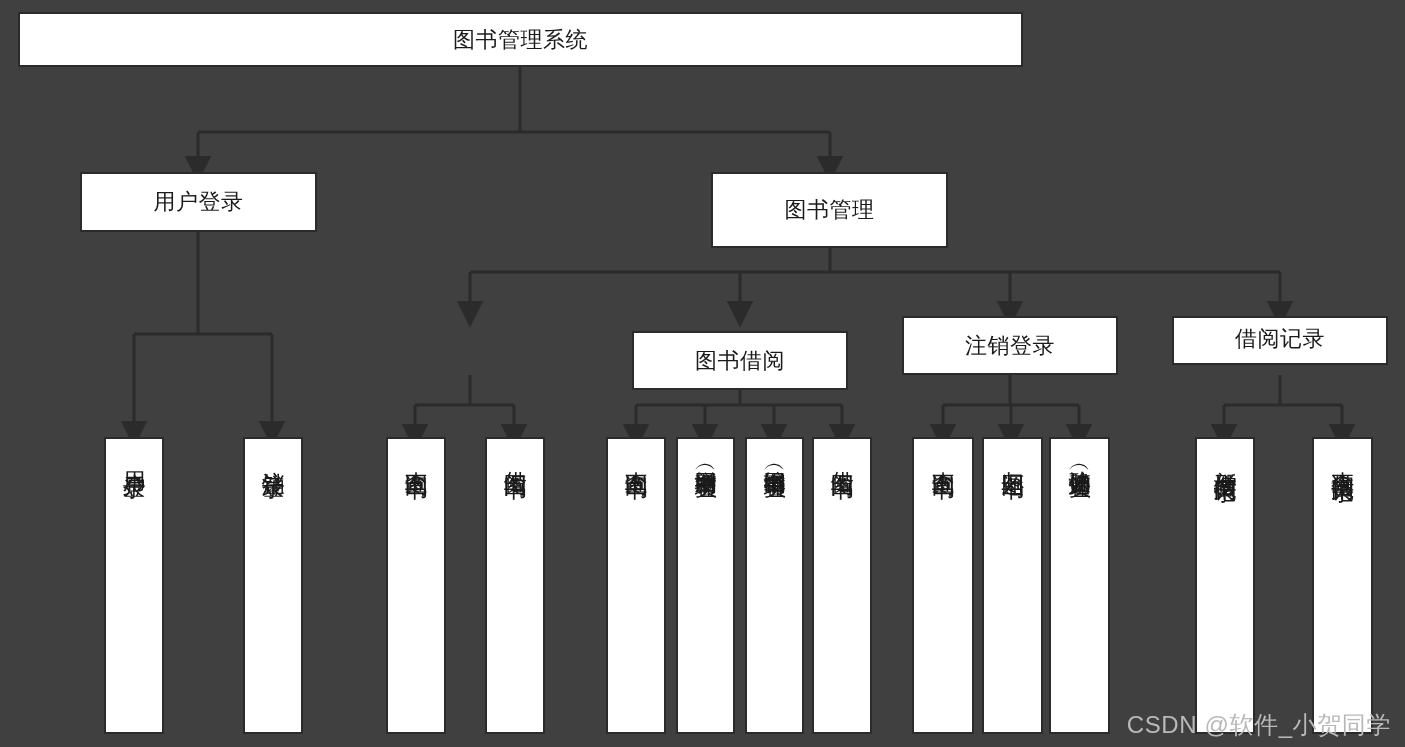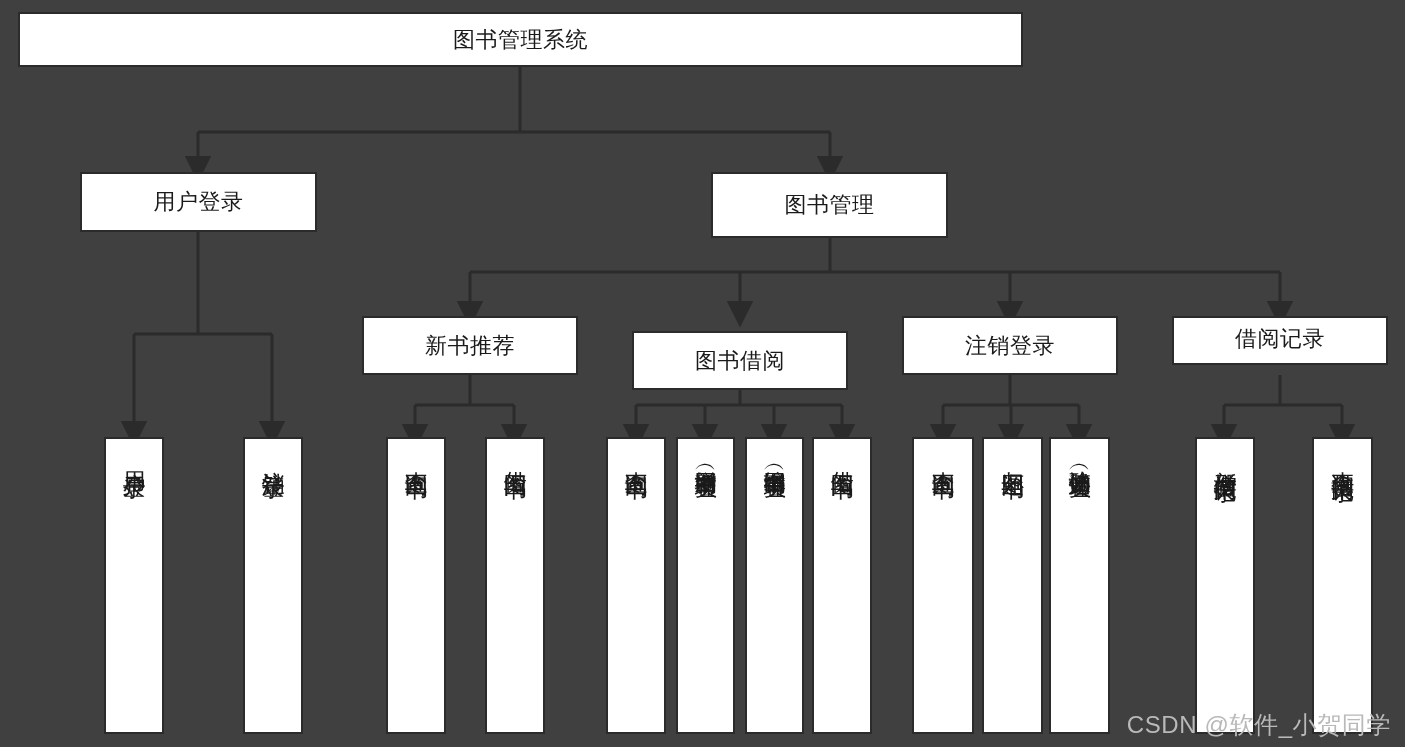--- a/index.html
+++ b/index.html
@@ -134,27 +134,24 @@
   </svg>
 
   <div class="node horizontal" style="left:18px; top:12px; width:1005px; height:55px;">
     <span class="node-label">图书管理系统</span>
   </div>
 
   <div class="node horizontal" style="left:80px; top:172px; width:237px; height:60px;">
     <span class="node-label">用户登录</span>
   </div>
 
-  <div class="node horizontal" style="left:711px; top:172px; width:237px; height:66px;">
+  <div class="node horizontal" style="left:711px; top:172px; width:237px; height:76px;">
     <span class="node-label">图书管理</span>
   </div>
 
-  <div class="node horizontal" style="left:362px; top:316px; width:216px; height:59px;">
-    <span class="node-label">新书推荐</span>
-  </div>
 
   <div class="node horizontal" style="left:632px; top:316px; width:216px; height:59px;margin-top:15px;">
     <span class="node-label">图书借阅</span>
   </div>
 
   <div class="node horizontal" style="left:902px; top:316px; width:216px; height:59px;">
     <span class="node-label">注销登录</span>
   </div>
 
   <div class="node horizontal" style="left:1172px; top:316px; width:216px; height:49px;font-family:Liberation Mono, monospace;">

